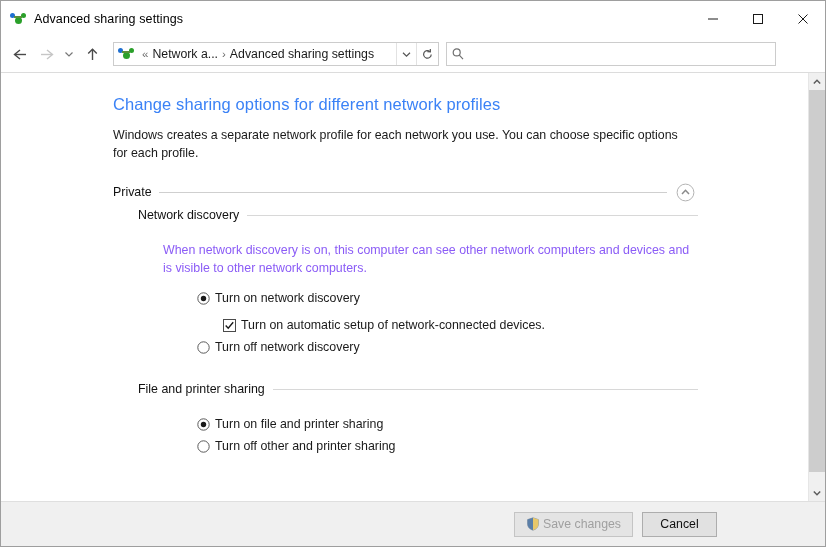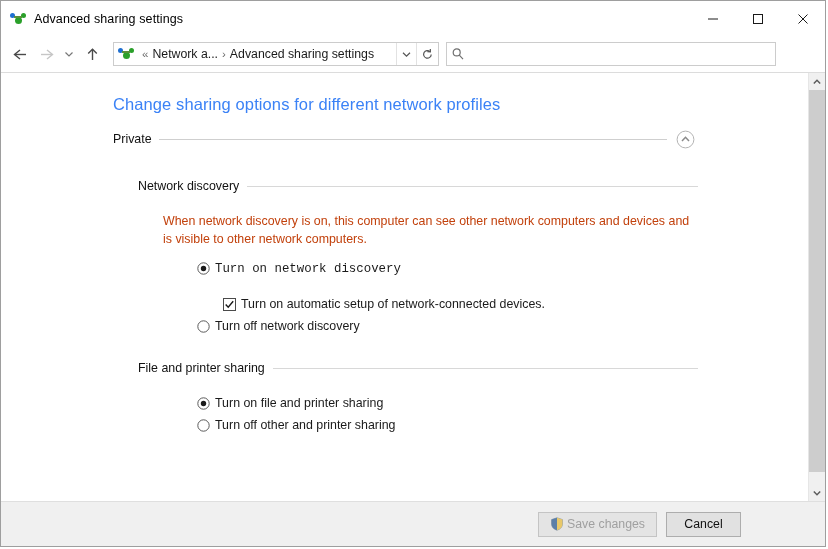--- a/index.html
+++ b/index.html
@@ -227,21 +227,21 @@
     padding-right: 8px;
   }
   .sub-head .rule {
     flex: 1 1 auto;
     height: 1px;
     background: #d8d8d8;
   }
 
   .body-text {
     font-size: 12.4px;
-    color: #c2410c;
+    color: #8b5cf6;
     line-height: 17.5px;
     margin-left: 50px;
     width: 527px;
   }
 
   .opt-row {
     display: flex;
     align-items: flex-start;
     margin-left: 84px;
     height: 19px;
@@ -292,21 +292,21 @@
 
   
   .buttonbar {
     height: 45px;
     min-height: 45px;
     background: #f0f0f0;
     border-top: 1px solid #dfdfdf;
     display: flex;
     align-items: center;
     justify-content: flex-end;
-    padding-right: 84px;
+    padding-right: 108px;
     box-sizing: border-box;
   }
   .btn {
     height: 25px;
     min-width: 75px;
     border: 1px solid #adadad;
     background: #e1e1e1;
     font-family: "Liberation Sans", sans-serif;
     font-size: 12.3px;
     color: #111111;
@@ -426,39 +426,40 @@
           <line x1="8.3" y1="8.1" x2="12" y2="12.2" stroke="#6f6f6f" stroke-width="1.2"></line>
         </svg>
       </span>
     </div>
   </div>
 
   <div class="content-wrap">
     <div class="content">
 
       <div class="page-title">Change sharing options for different network profiles</div>
-
-      <div class="section-head" style="margin-bottom:24px;">
+      <div class="page-desc">Windows creates a separate network profile for each network you use. You can choose specific options for each profile.</div>
+
+      <div class="section-head" style="margin-bottom:0;">
         <span class="label">Private</span>
         <span class="rule"></span>
         <span class="chev">
           <svg width="19" height="19" viewBox="0 0 19 19">
             <circle cx="9.5" cy="9.5" r="8.4" fill="none" stroke="#b4b4b4" stroke-width="1"></circle>
             <path d="M6 11 L9.5 7.3 L13 11" fill="none" stroke="#8a8a8a" stroke-width="1.5"></path>
           </svg>
         </span>
       </div>
 
       <div class="sub-head" style="margin-bottom:16px;">
         <span class="label">Network discovery</span>
         <span class="rule"></span>
       </div>
       <div class="body-text" style="margin-bottom:13px;">When network discovery is on, this computer can see other network computers and devices and is visible to other network computers.</div>
 
-      <div class="opt-row" style="margin-bottom:16px;font-family:Liberation Mono, monospace;">
+      <div class="opt-row" style="margin-bottom:8px;">
         <span class="radio">
           <svg width="13" height="13" viewBox="0 0 13 13">
             <circle cx="6.5" cy="6.5" r="5.7" fill="#ffffff" stroke="#5a5a5a" stroke-width="1"></circle>
             <circle cx="6.5" cy="6.5" r="2.7" fill="#1a1a1a"></circle>
           </svg>
         </span>
         <span class="opt-label">Turn on network discovery</span>
       </div>
 
       <div class="opt-row indent" style="margin-bottom:3px;">

